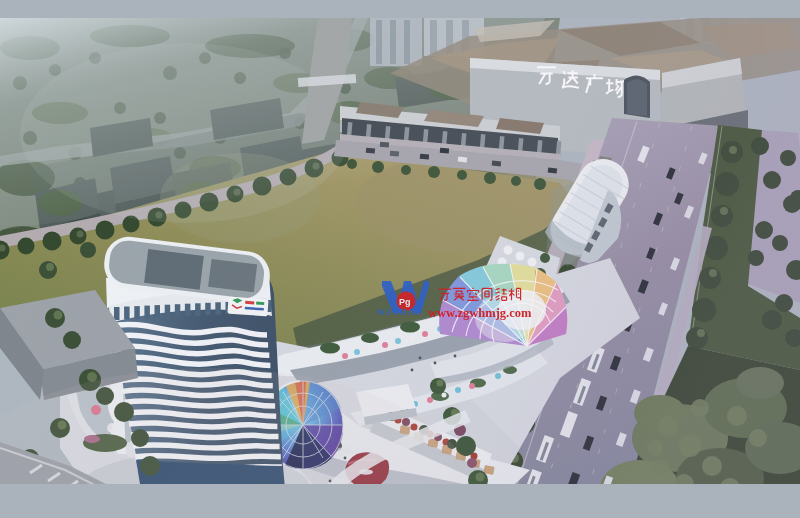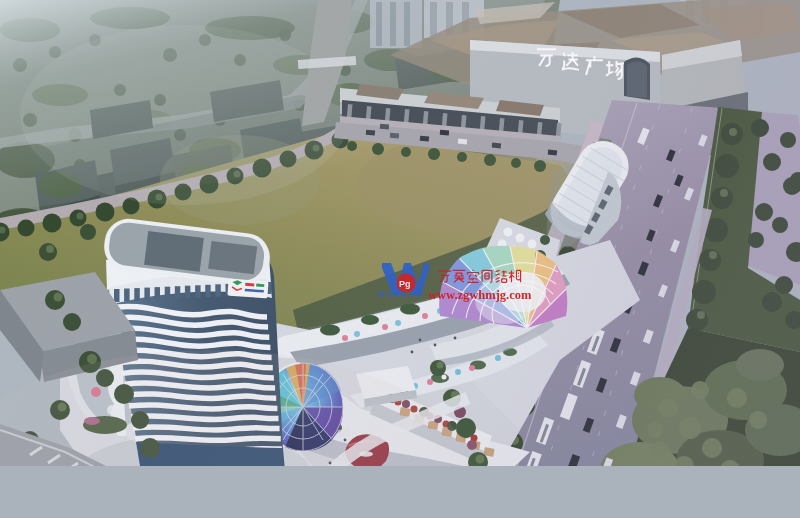--- a/index.html
+++ b/index.html
@@ -1,16 +1,16 @@
 <!DOCTYPE html>
 <html><head>
 <meta charset="utf-8">
 <style>
 html,body{margin:0;padding:0;background:#aab3bc;}
-#scene{width:800px;height:466px;overflow:hidden;position:relative;font-family:"Liberation Sans",sans-serif;}
+#scene{width:800px;height:466px;overflow:hidden;position:relative;font-family:"Liberation Sans",sans-serif;margin-top:18px;}
 </style>
 </head>
 <body>
 <div id="scene">
 <svg width="800" height="518" viewBox="0 0 800 518" xmlns="http://www.w3.org/2000/svg">
 <defs>
 <linearGradient id="hazeTL" x1="0" y1="0" x2="0.55" y2="0.85">
 <stop offset="0" stop-color="#d3dce0" stop-opacity="0.95"></stop>
 <stop offset="0.35" stop-color="#bcc8ce" stop-opacity="0.4"></stop>
 <stop offset="1" stop-color="#b4c0c6" stop-opacity="0"></stop>

